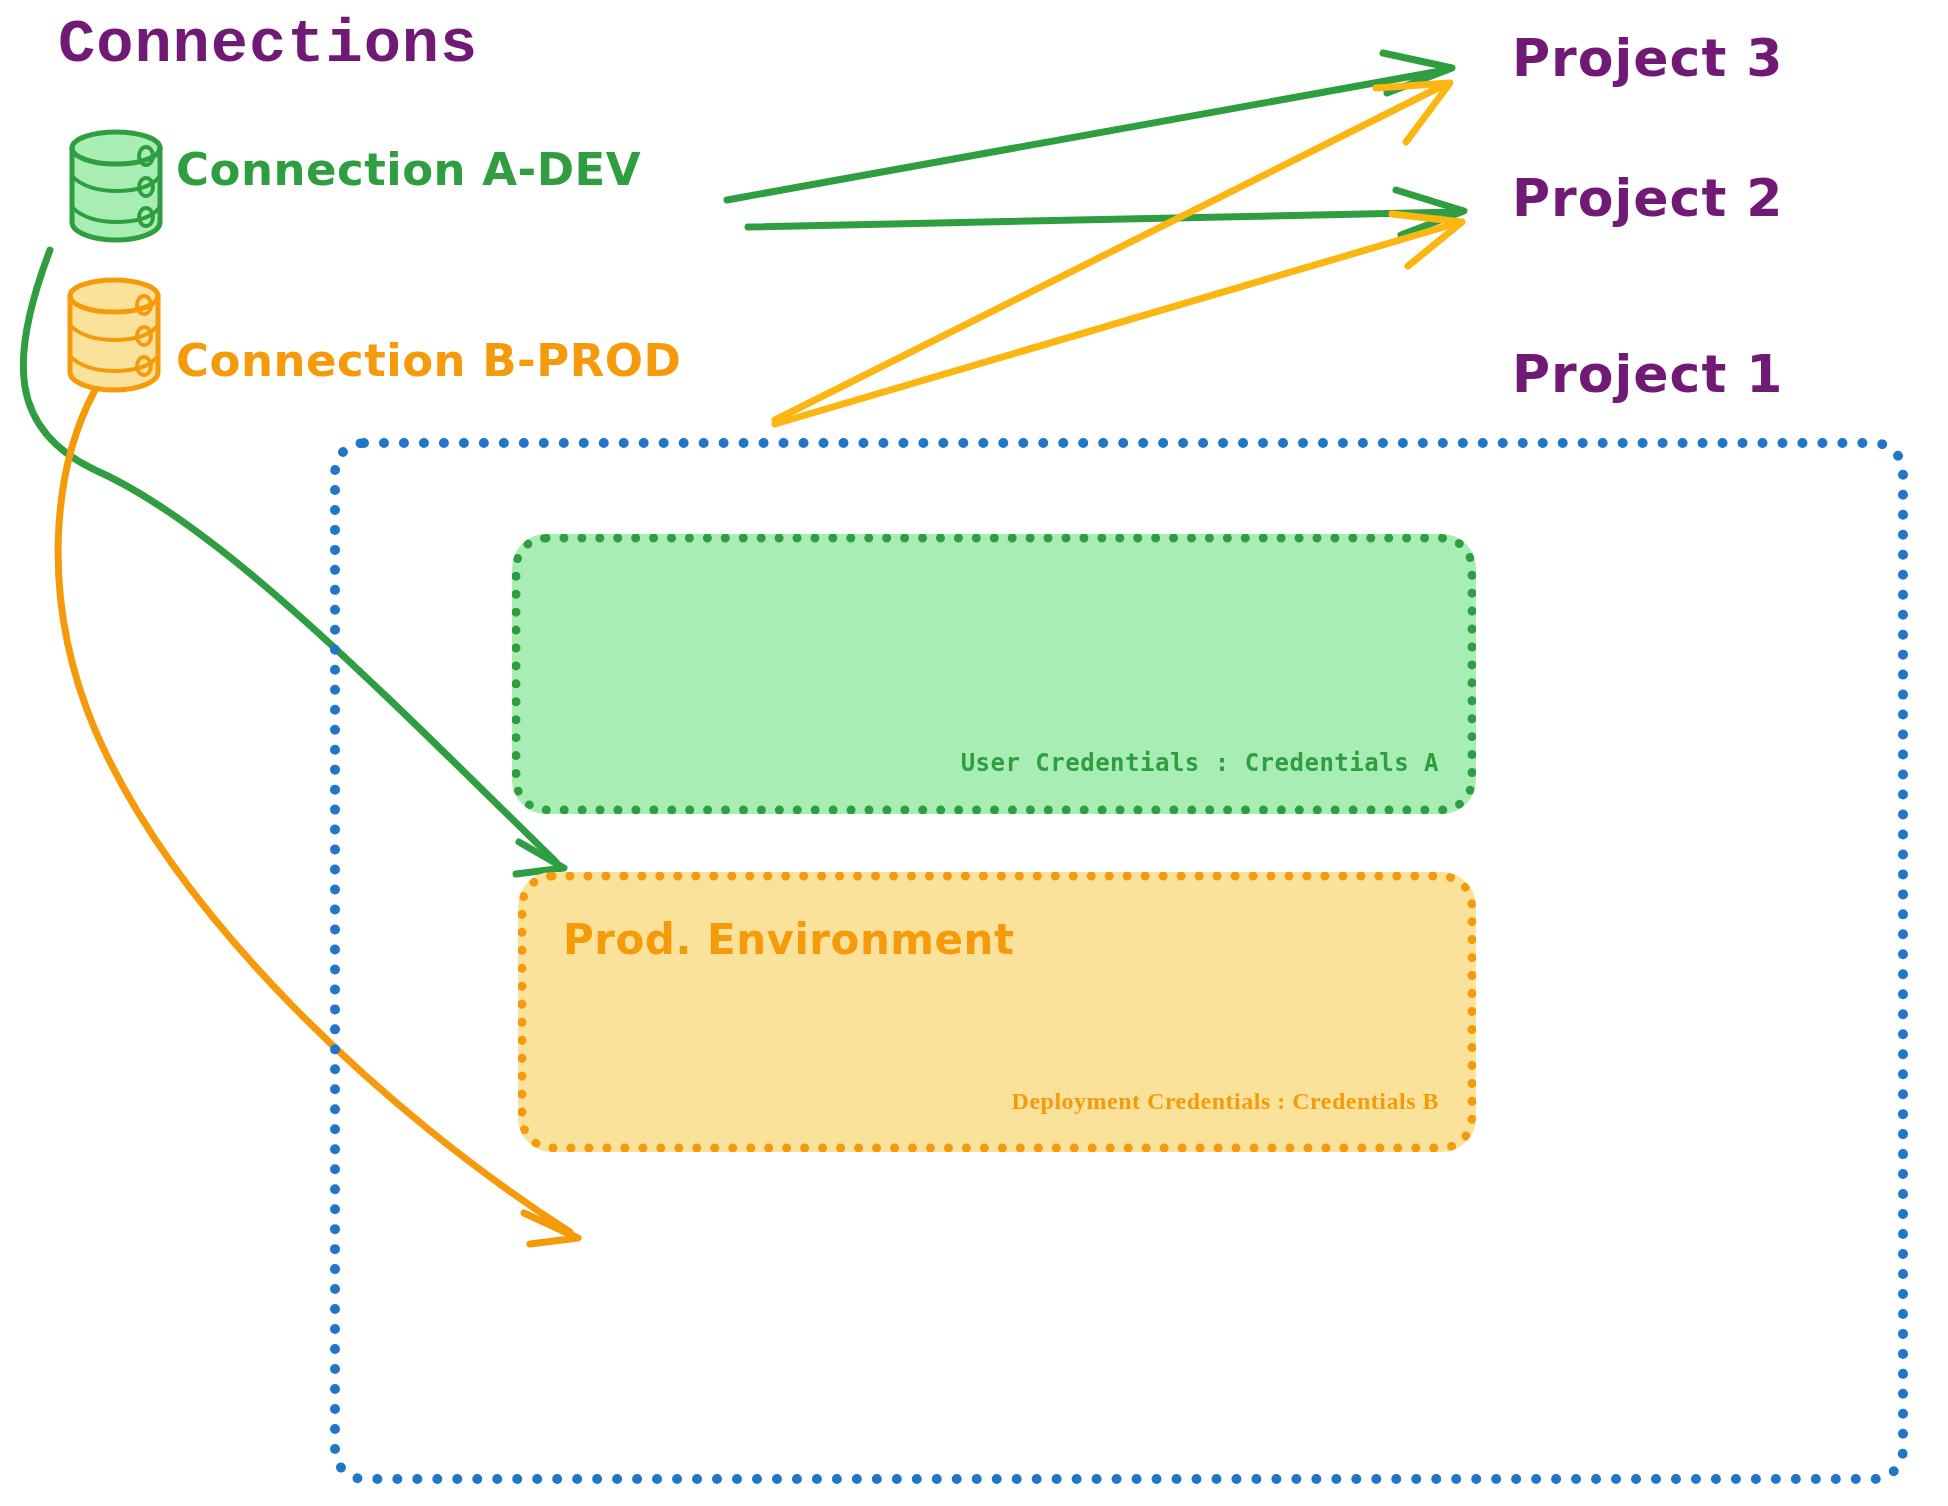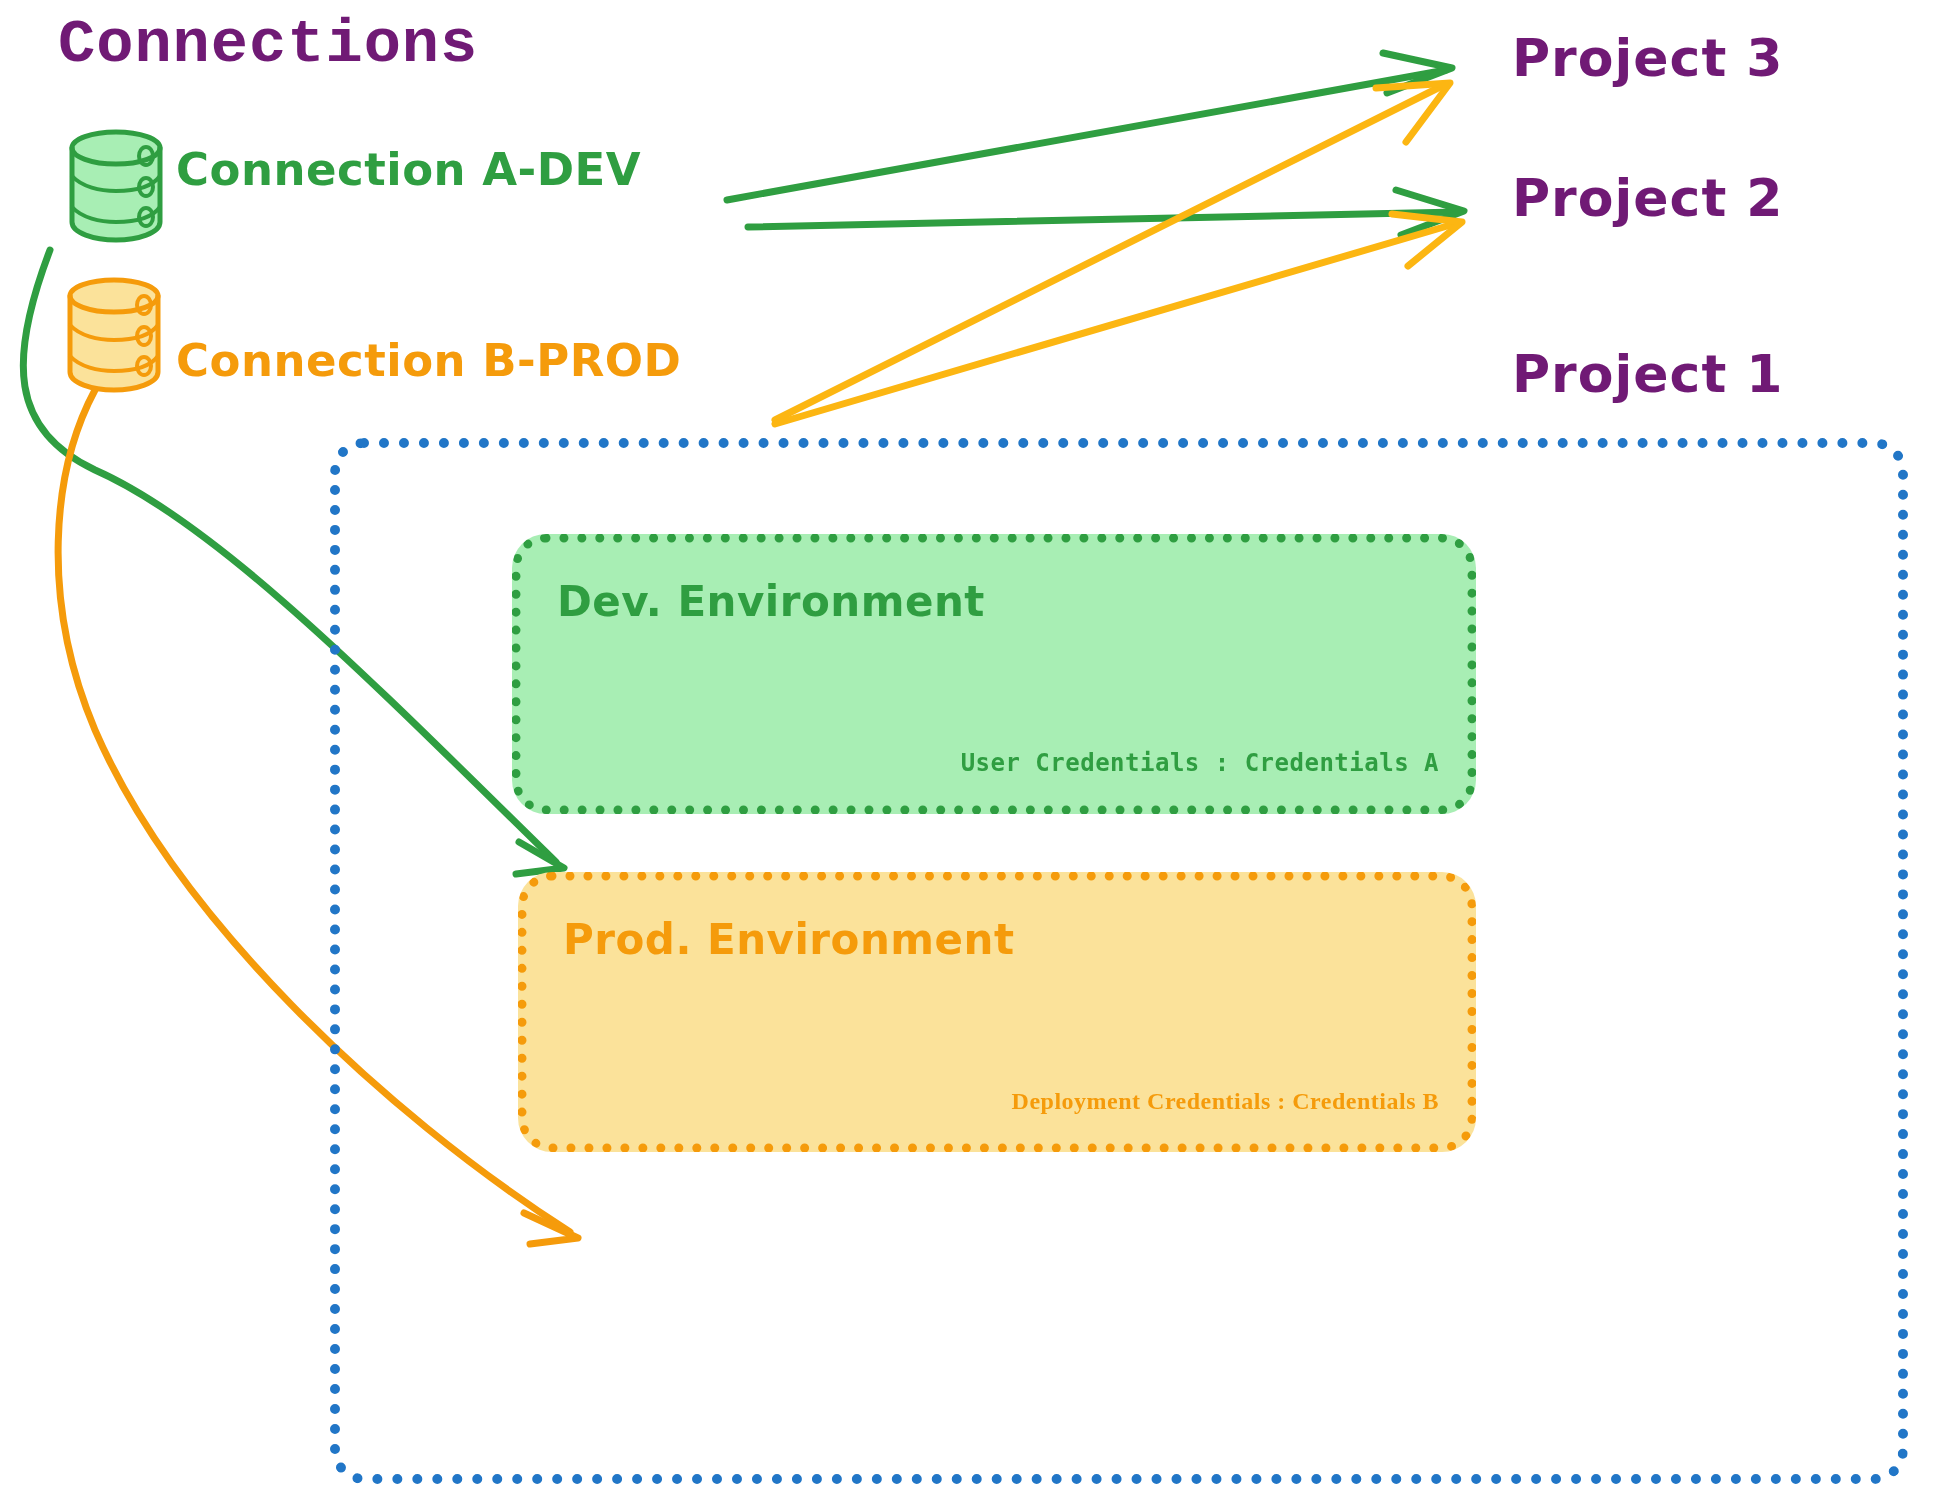--- a/index.html
+++ b/index.html
@@ -194,21 +194,20 @@
 
   <div class="txt project-label proj3">Project 3</div>
 
   <div class="txt project-label proj2">Project 2</div>
 
   <div class="txt project-label proj1">Project 1</div>
 
   <div class="project-container">
 
     <div class="env-box env-dev" style="left:172px; top:86px;">
-      <div class="env-title">Dev. Environment</div>
       <div class="env-cred">User Credentials : Credentials A</div>
     </div>
 
     <div class="env-box env-prod" style="left:178px; top:424px;padding-left:43px;">
       <div class="env-title">Prod. Environment</div>
       <div class="env-cred">Deployment Credentials : Credentials B</div>
     </div>
   </div>
 
 </div>

